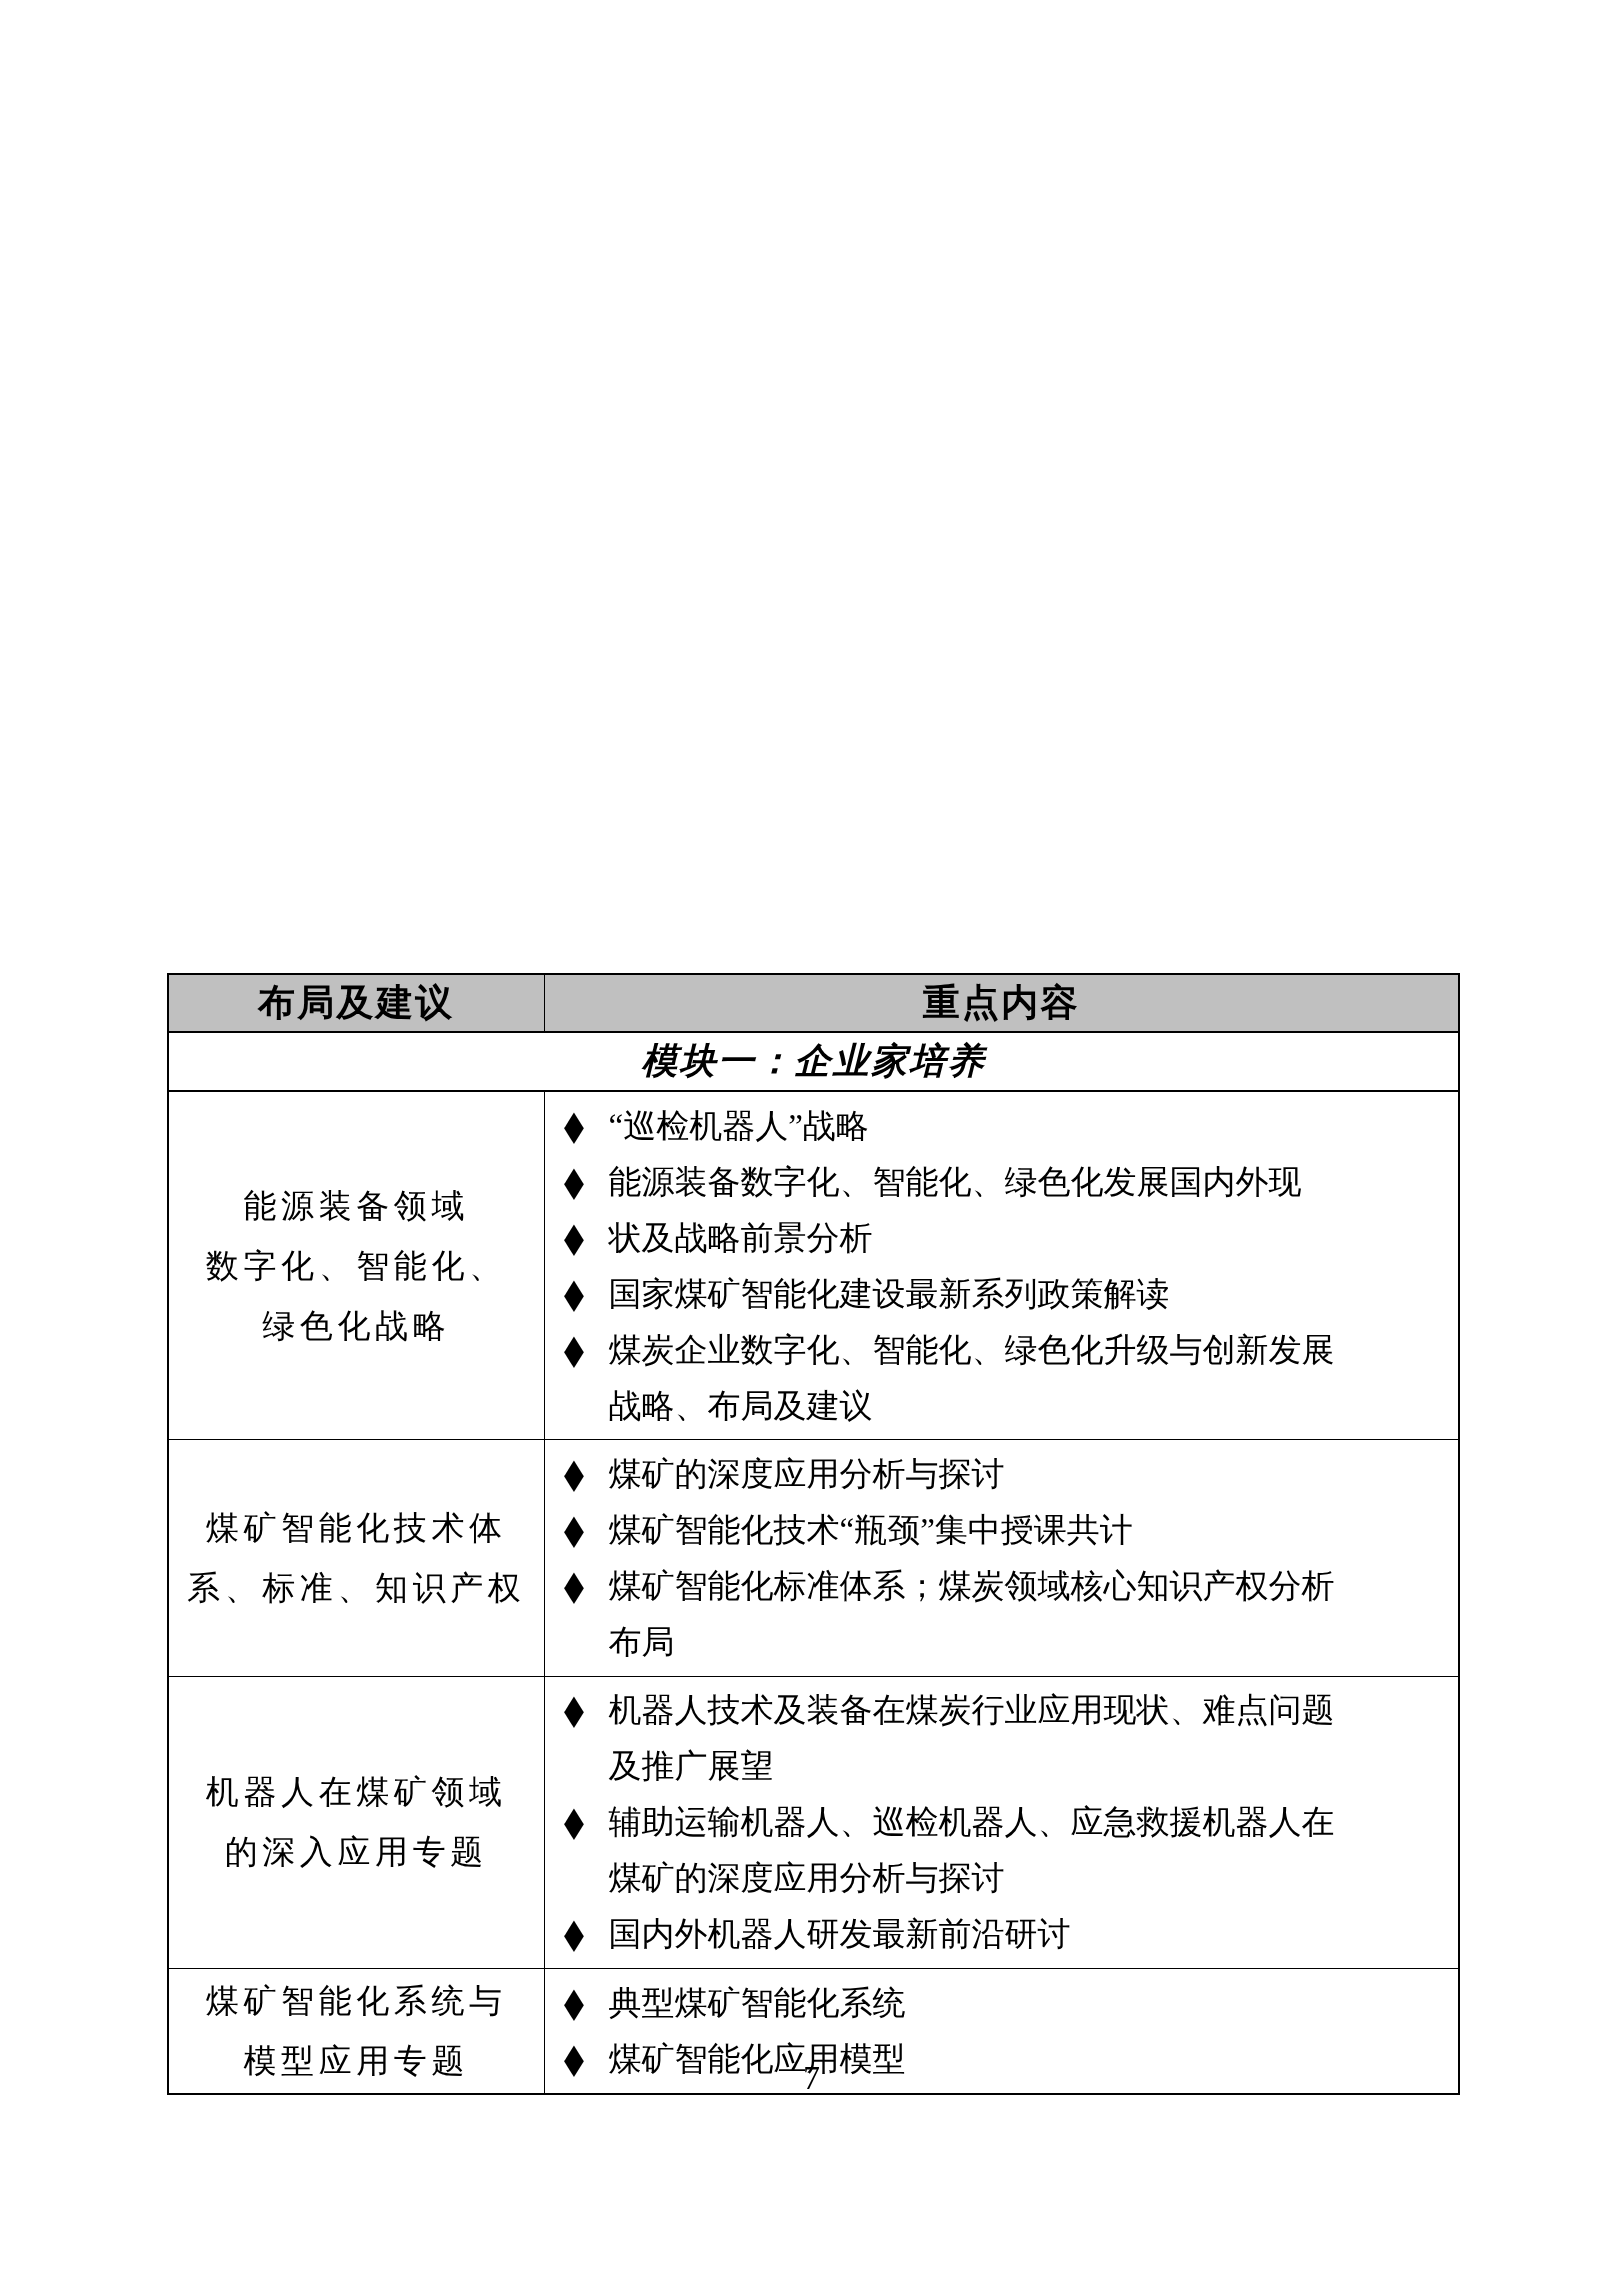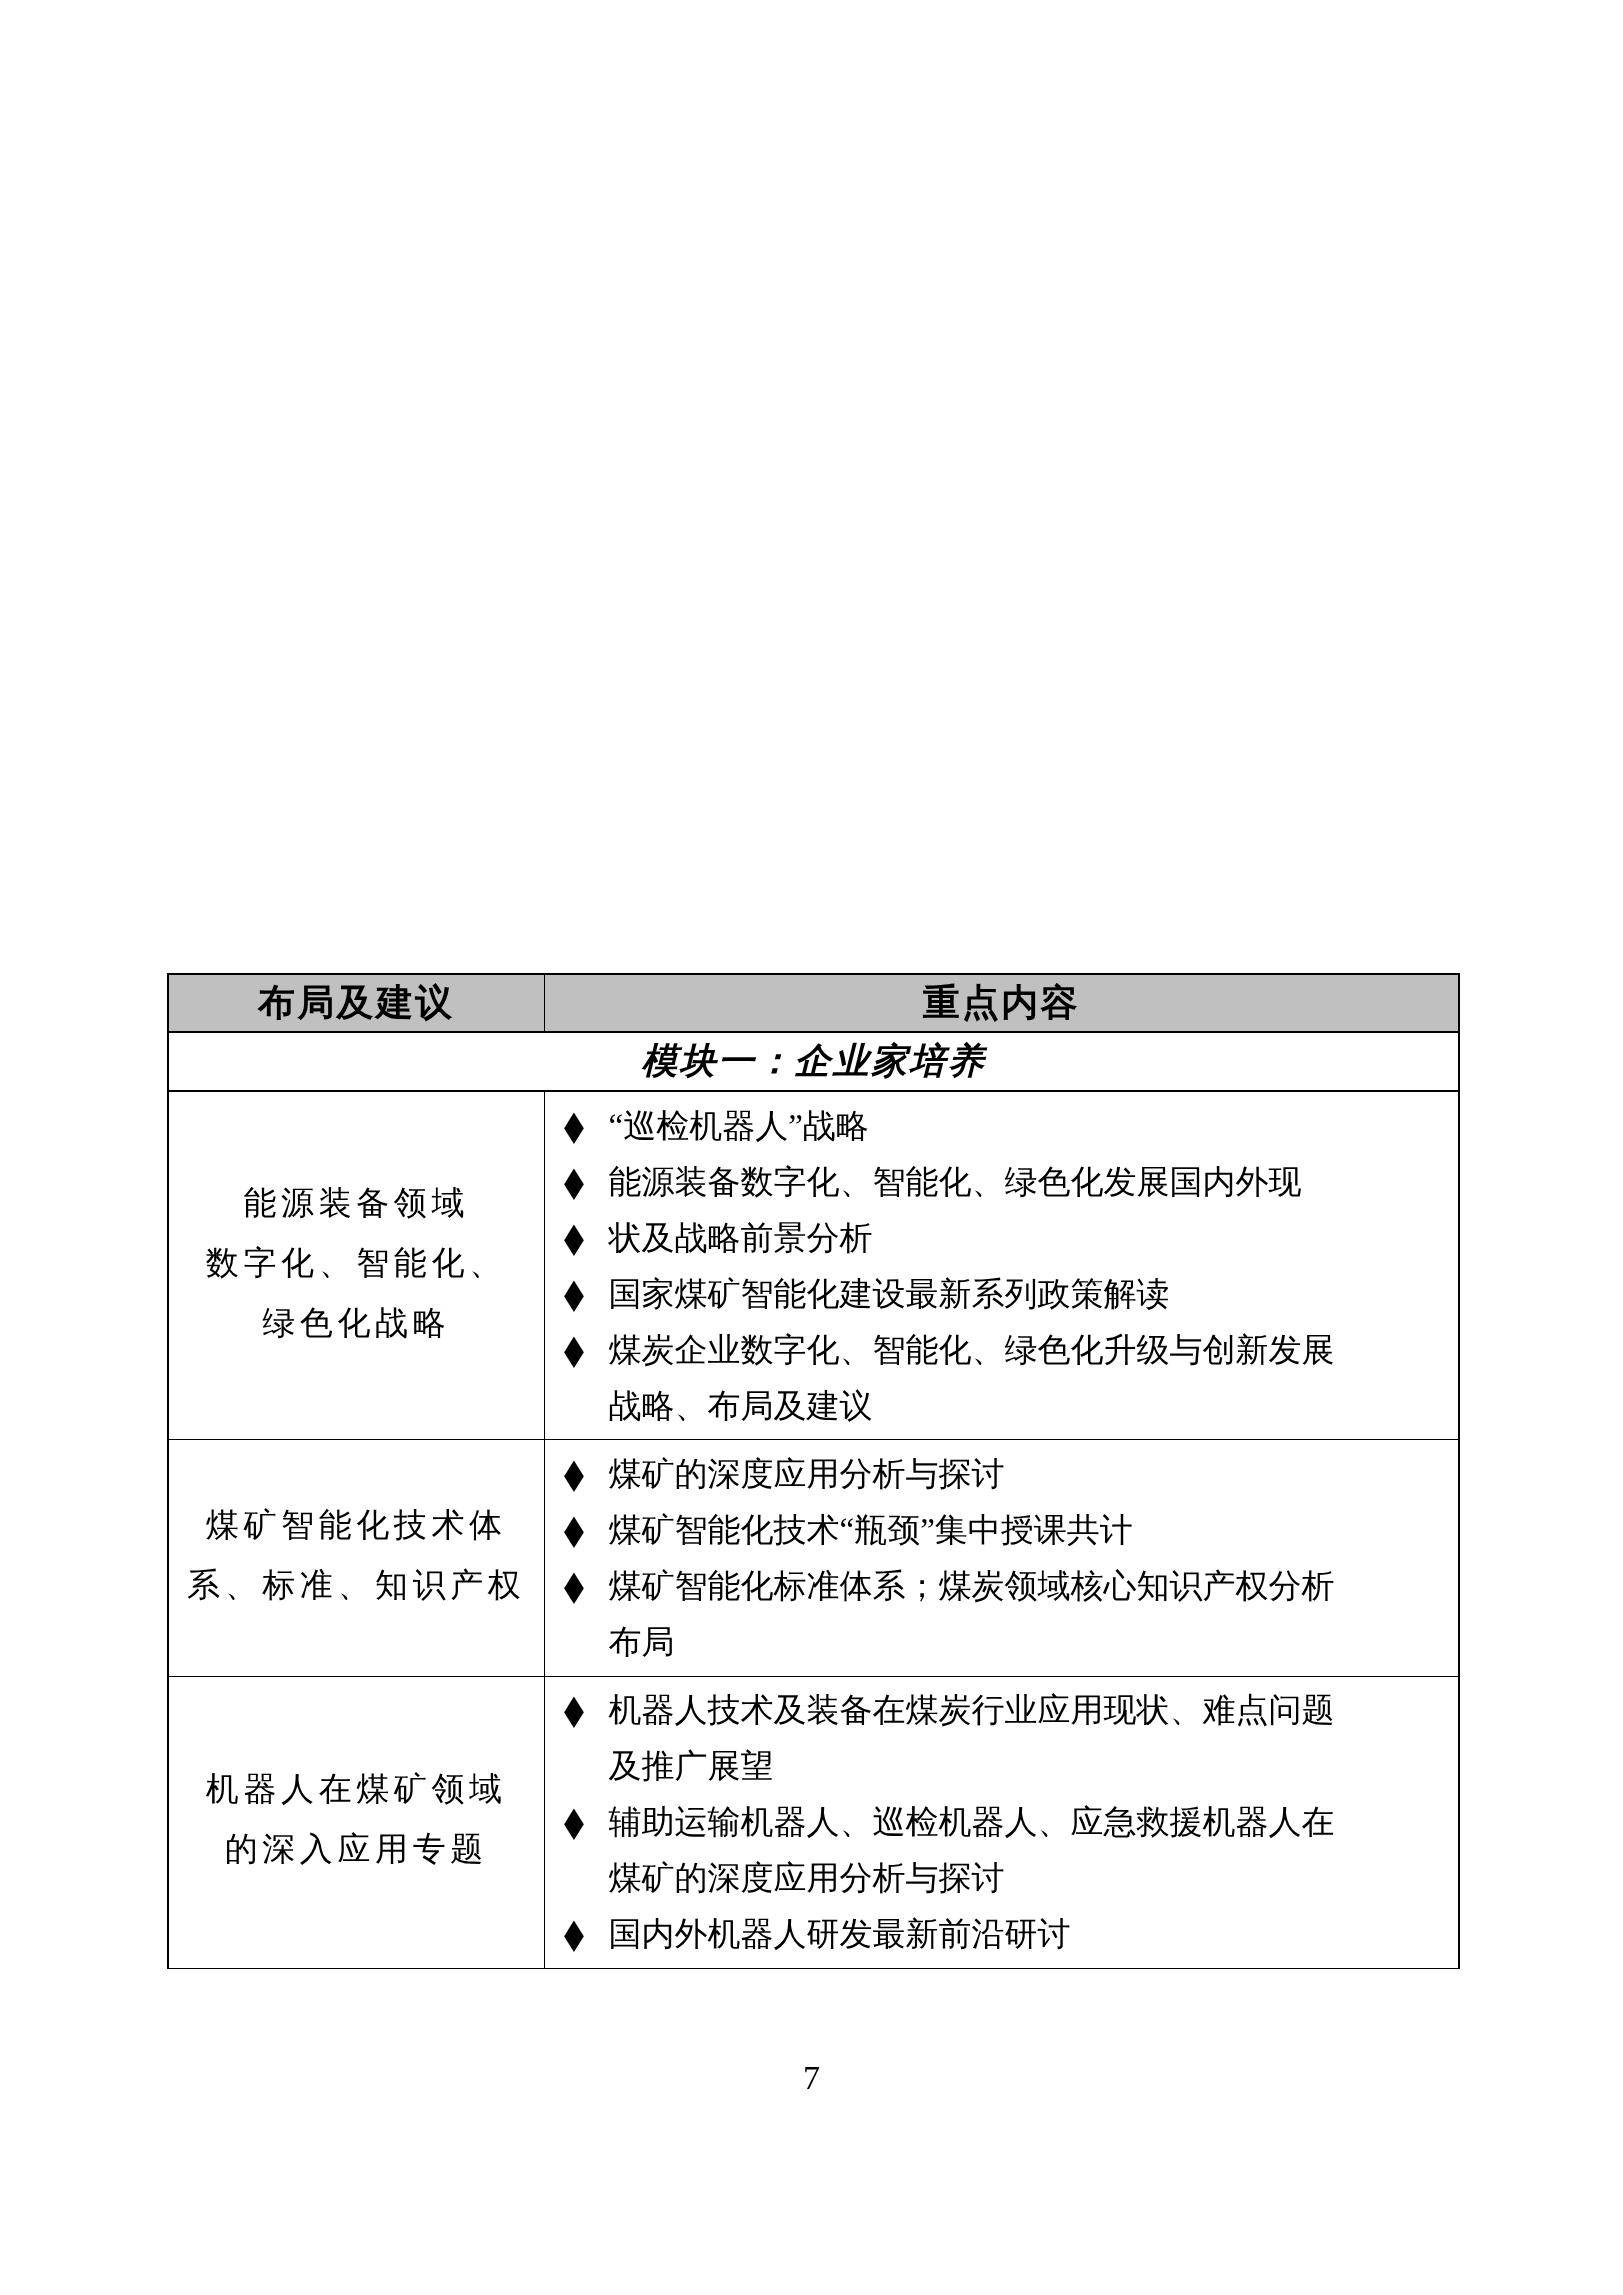--- a/index.html
+++ b/index.html
@@ -63,21 +63,20 @@
     border-bottom-width: 2.3px;
     font-style: italic;
   }
   .doc-table tr.last td { border-bottom-width: 2.9px; }
   .name-cell {
     text-align: center;
     font-size: 33px;
     line-height: 60px;
     letter-spacing: 4.6px;
     padding: 0 2px;
-    font-family: Liberation Mono, monospace;
   }
   .content-cell { padding: 5.7px 9.2px 5.7px 0; }
   .cline {
     position: relative;
     padding-left: 64px;
     font-size: 33px;
     line-height: 56px;
     min-height: 56px;
   }
   .dia {
@@ -160,19 +159,29 @@
       </td>
       <td class="content-cell outer-r">
         <div class="cline"><span class="dia">◆</span><span>机器人技术及装备在煤炭行业应用现状、难点问题</span></div>
         <div class="cline"><span class="dia"></span><span>及推广展望</span></div>
         <div class="cline"><span class="dia">◆</span><span>辅助运输机器人、巡检机器人、应急救援机器人在</span></div>
         <div class="cline"><span class="dia"></span><span>煤矿的深度应用分析与探讨</span></div>
         <div class="cline"><span class="dia">◆</span><span>国内外机器人研发最新前沿研讨</span></div>
       </td>
     </tr>
 
+    <tr class="r3 last">
+      <td class="name-cell outer-l">
+        <div>煤矿智能化系统与</div>
+        <div>模型应用专题</div>
+      </td>
+      <td class="content-cell outer-r">
+        <div class="cline"><span class="dia">◆</span><span>典型煤矿智能化系统</span></div>
+        <div class="cline"><span class="dia">◆</span><span>煤矿智能化应用模型</span></div>
+      </td>
+    </tr>
   </tbody>
     </table>
 
   <div class="page-num">7</div>
 
 </div>
 
 
 </body></html>

